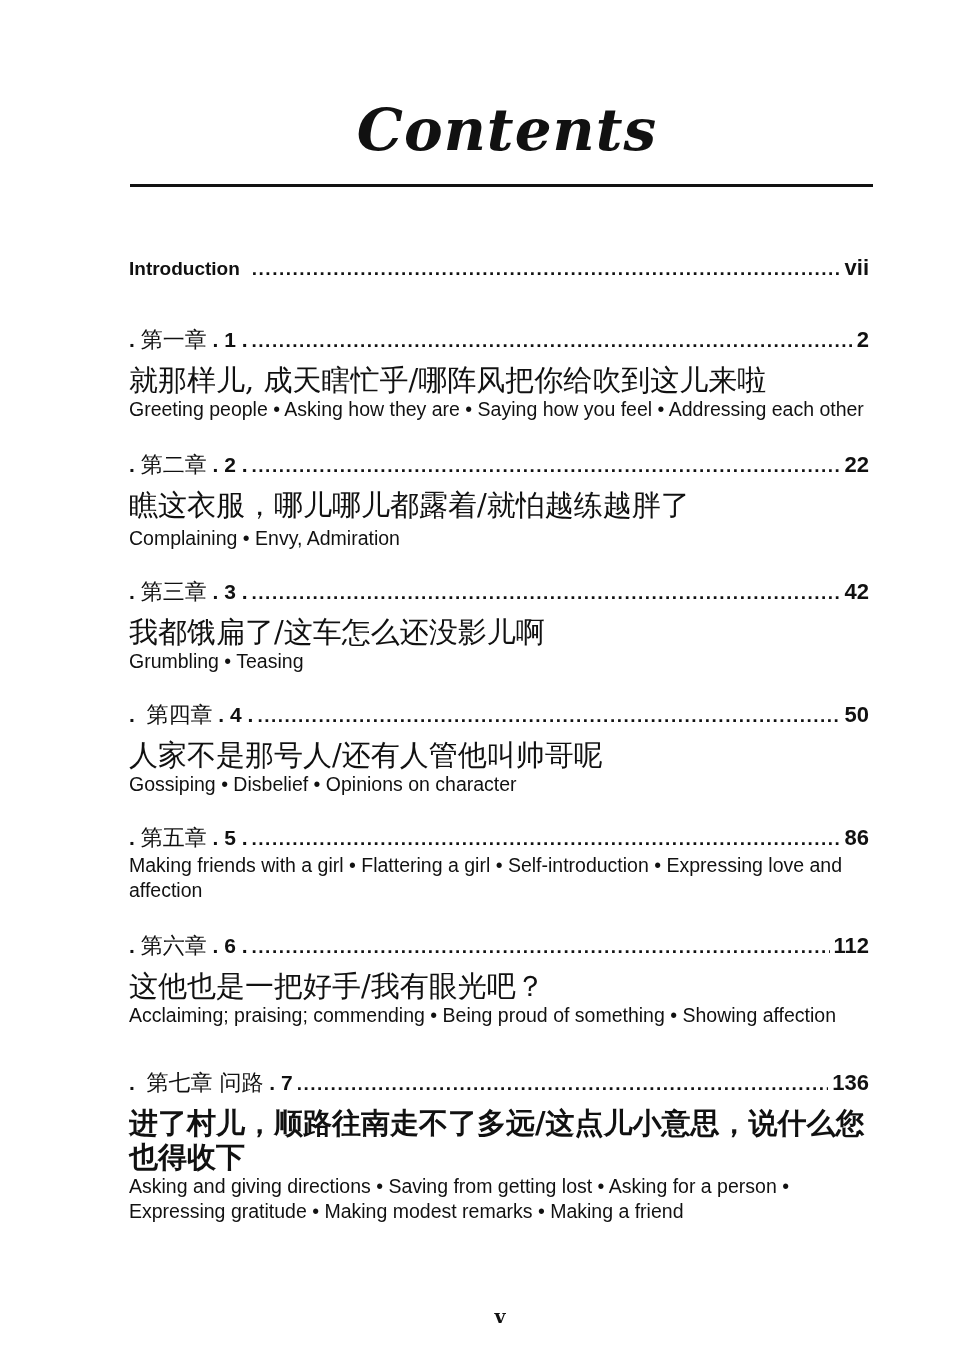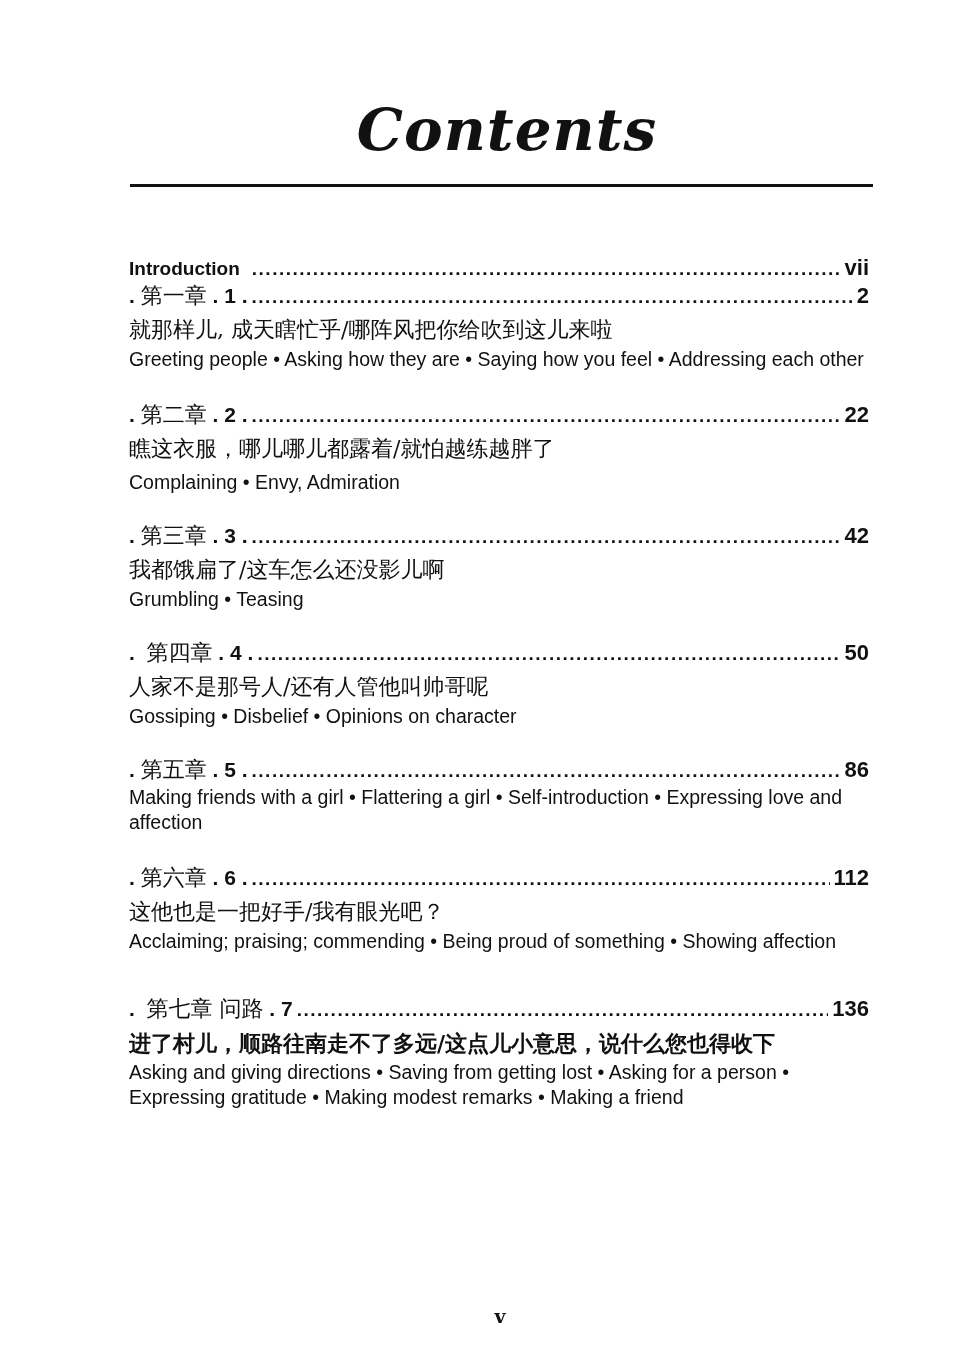--- a/index.html
+++ b/index.html
@@ -12,33 +12,33 @@
   .rule { position: absolute; left: 130px; top: 184px; width: 743px; height: 3px; background: #111; }
   .toc { position: absolute; left: 129px; top: 255px; width: 740px; font-family: "Liberation Sans", "DejaVu Sans", sans-serif; }
   .row { display: flex; align-items: baseline; white-space: nowrap; }
   .row .lbl { font-size: 21px; font-weight: bold; }
   .row .lbl .zh { font-weight: normal; font-family: "DejaVu Serif", "Liberation Serif", serif; font-size: 22px; }
   .row .leader { flex: 1; overflow: hidden; font-weight: bold; font-size: 19px; letter-spacing: 1.5px; margin: 0 4px; }
   .row .leader::after { content: "................................................................................................................................................................"; }
   .row .pg { font-size: 22px; font-weight: bold; }
   .entry { margin-bottom: 0; }
   .intro { font-size: 19px; }
-  .zhtitle { font-family: "DejaVu Serif", "Liberation Serif", serif; font-size: 22px; line-height: 34px; margin-top: 2px; }
+  .zhtitle { font-family: "DejaVu Serif", "Liberation Serif", serif; font-size: 29px; line-height: 34px; margin-top: 8px; }
   .topics { font-size: 19.5px; line-height: 25px; }
   .page-no { position: absolute; left: 0; width: 1000px; top: 1305px; text-align: center; font-family: "DejaVu Serif", serif; font-weight: bold; font-size: 19px; }
 </style>
 </head>
 <body>
 
 <div class="title">Contents</div>
 <div class="rule"></div>
 
 <div class="toc">
 
-  <div class="row intro" style="">
+  <div class="row intro" style="margin-bottom:44px;">
     <span class="lbl" style="font-size:19px;">Introduction</span>
     <span class="leader" style="margin-left:12px;"></span>
     <span class="pg">vii</span>
   </div>
 
   <div class="entry" style="margin-bottom:28px;">
     <div class="row">
       <span class="lbl"><span>.</span>&nbsp;<span class="zh">第一章</span>&nbsp;<span>. 1 .</span></span>
       <span class="leader"></span>
       <span class="pg">2</span>

